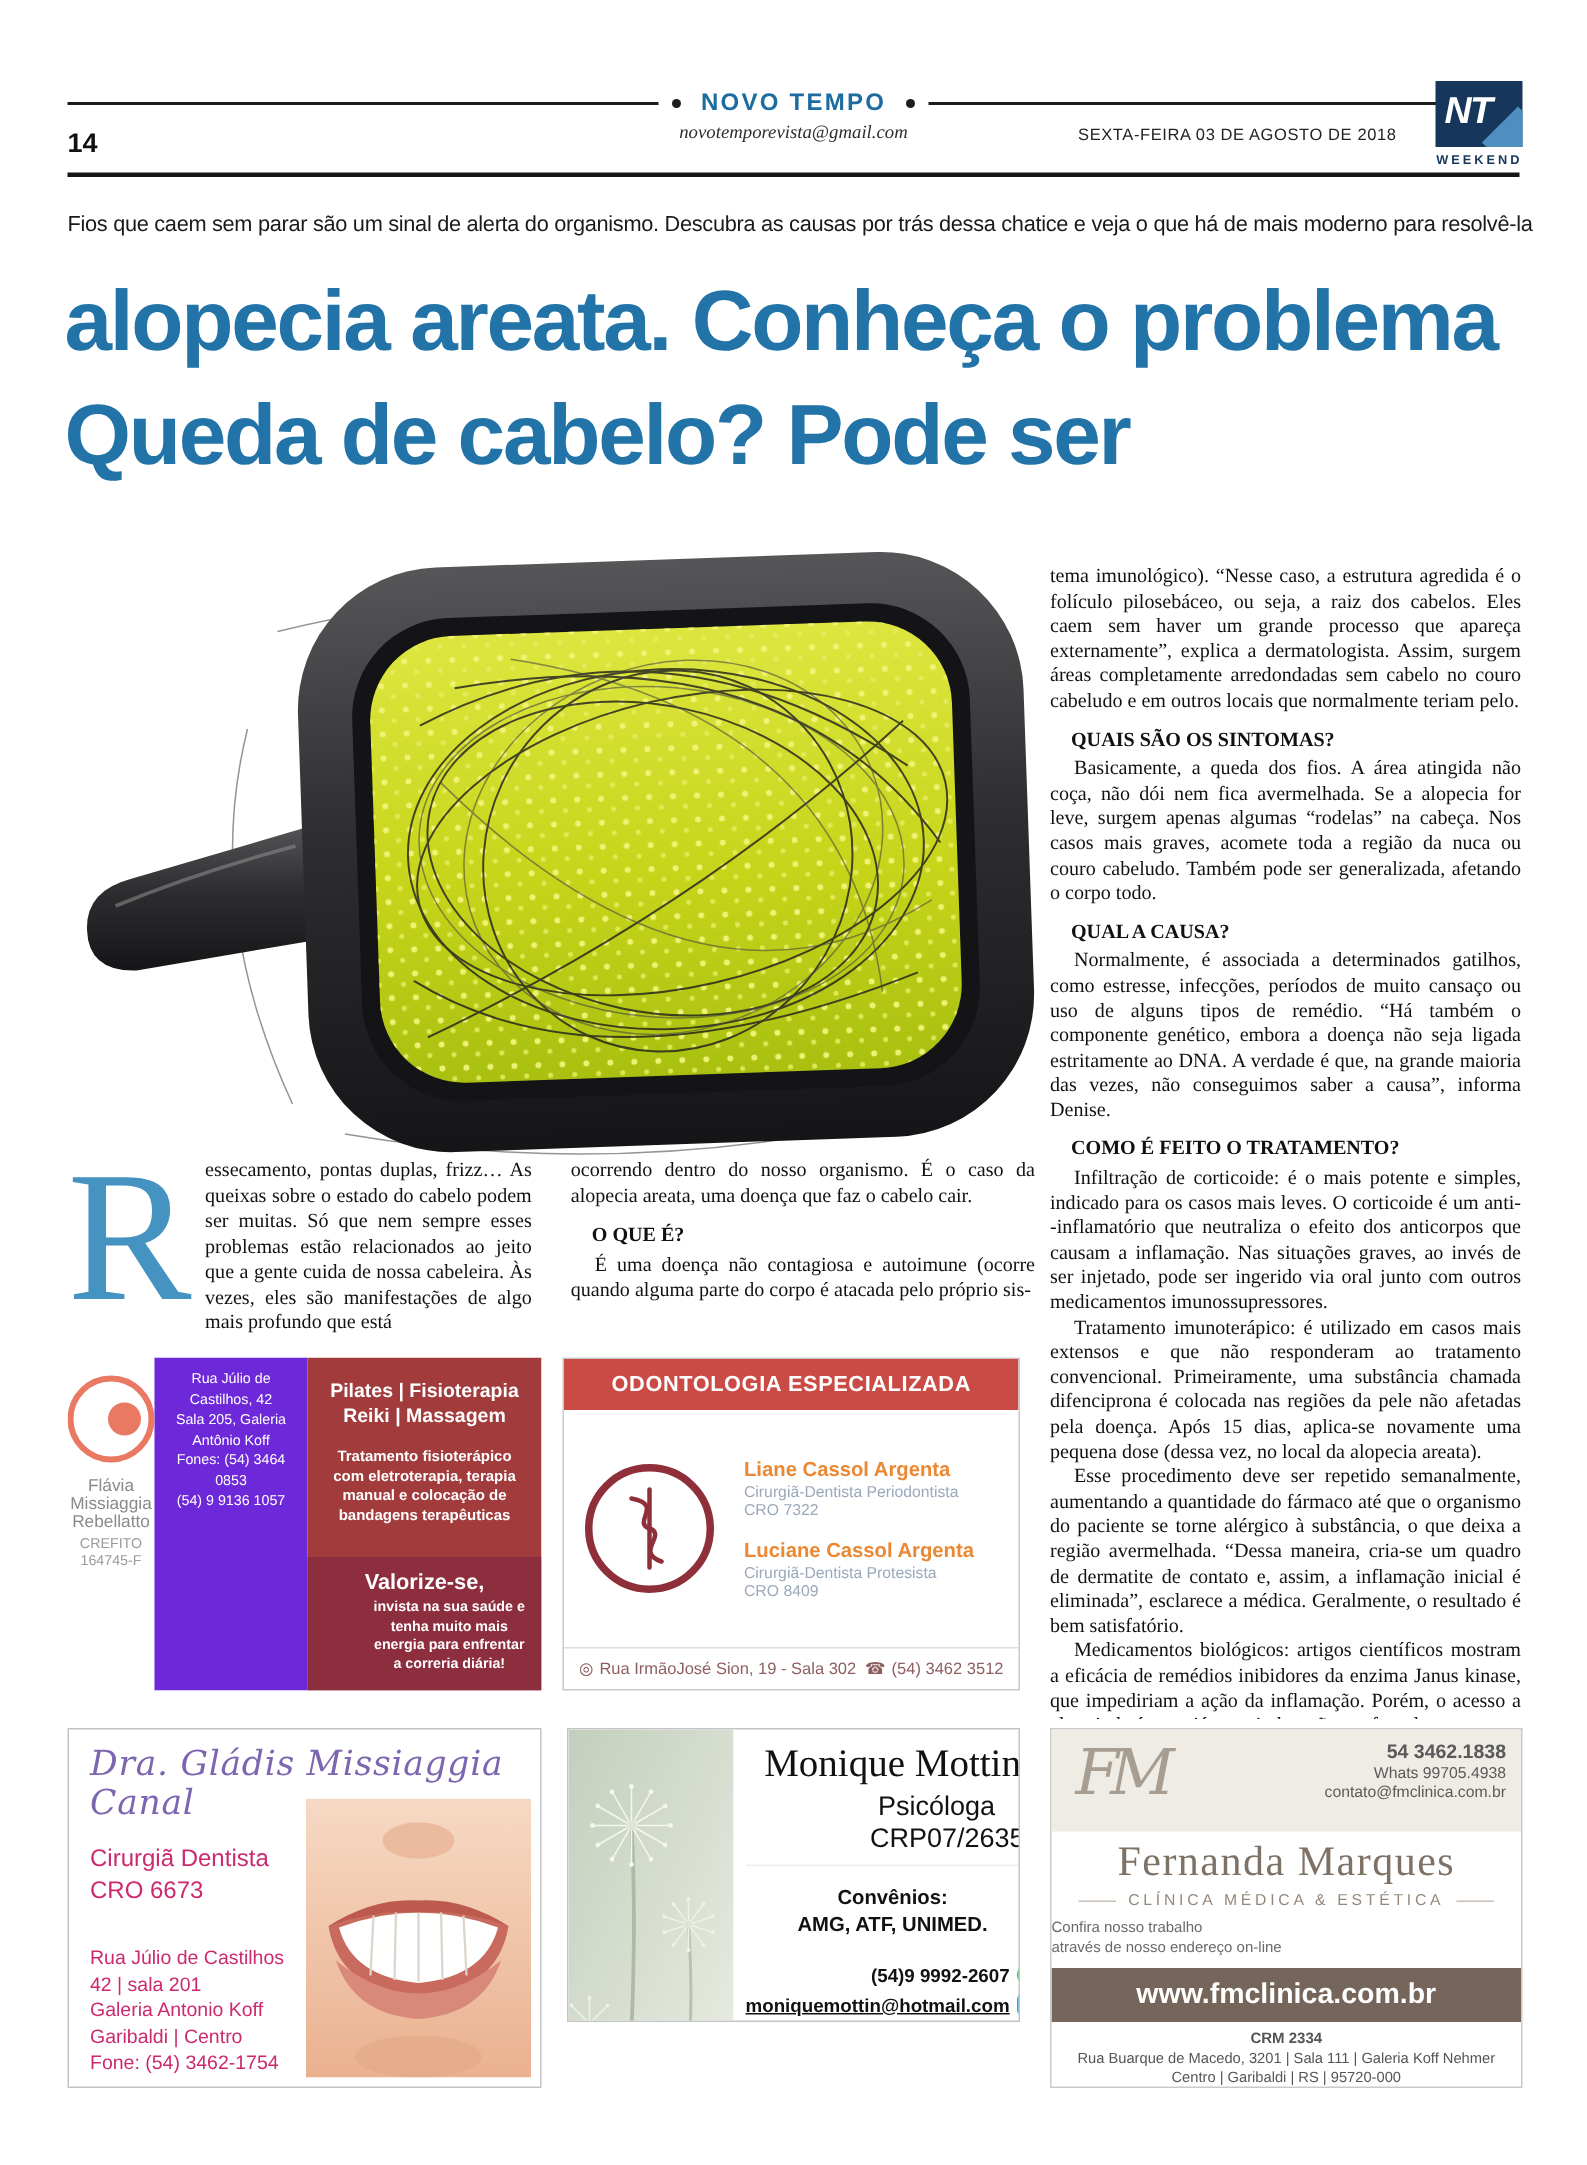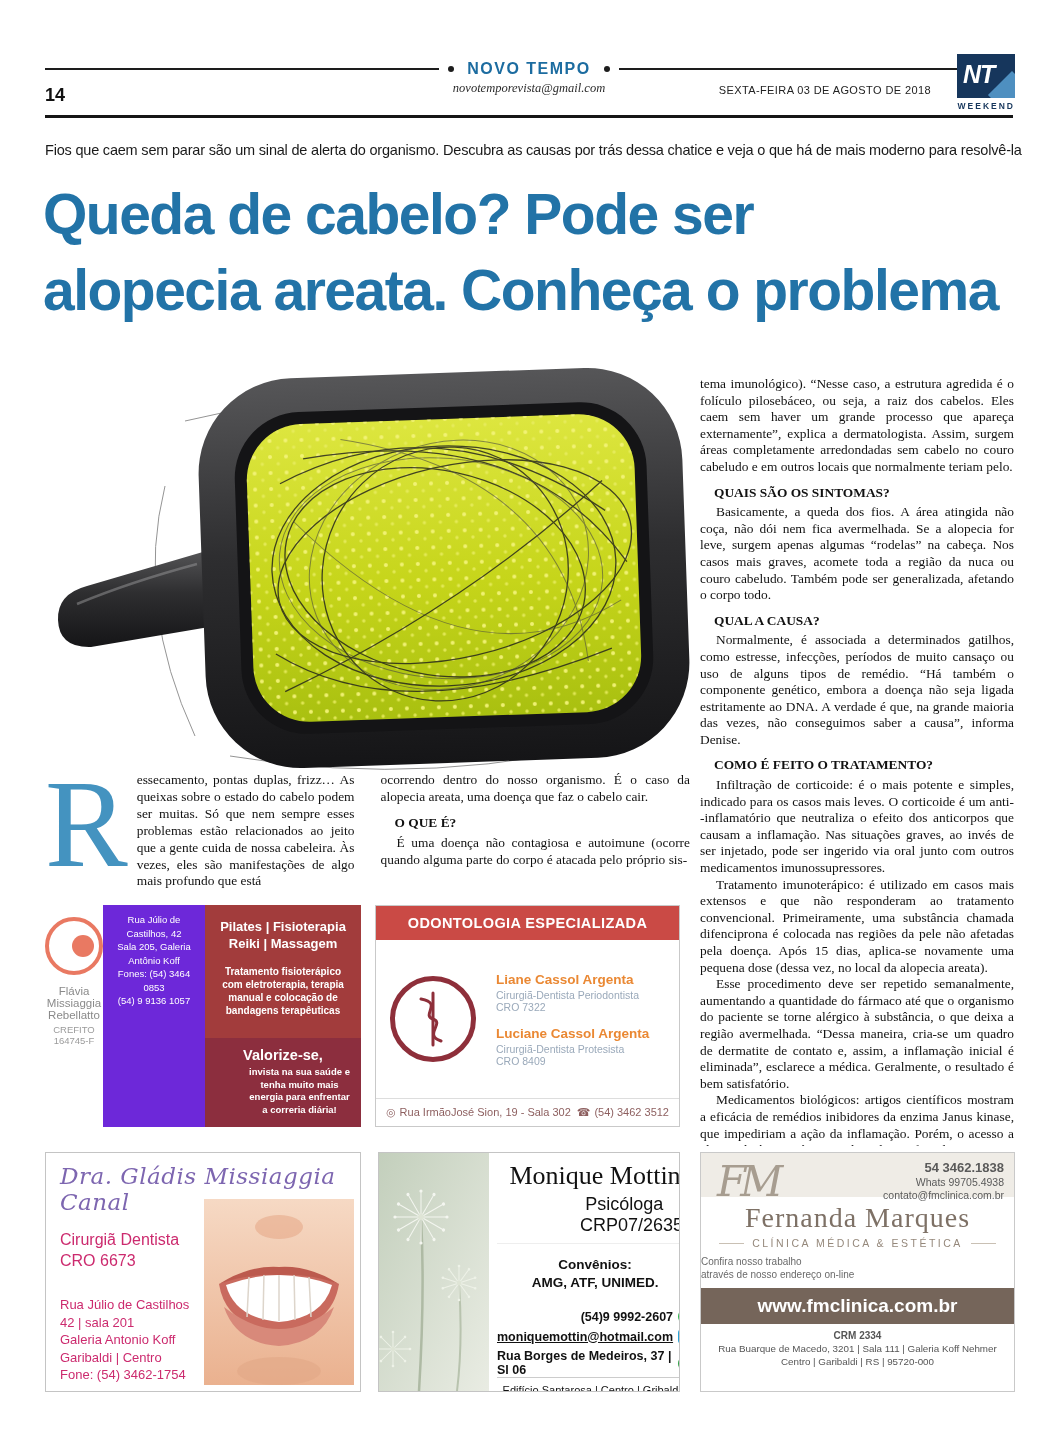--- a/index.html
+++ b/index.html
@@ -97,40 +97,40 @@
 
   
   .ad-gladis{ left:45px; top:1152px; width:316px; height:240px; border:1px solid #c4c4c4; }
   .gl-title{ font-family:"DejaVu Serif",serif; font-style:italic; color:#7d66b0; font-size:23px; padding:10px 0 0 14px; letter-spacing:.5px; }
   .gl-role{ color:#cc2a6e; font-size:16px; margin:16px 0 0 14px; }
   .gl-cro{ color:#cc2a6e; font-size:16px; margin:3px 0 0 14px; }
   .gl-addr{ color:#cc2a6e; font-size:13px; line-height:17.5px; margin:26px 0 0 14px; }
   .gl-photo{ position:absolute; right:6px; top:46px; width:150px; height:186px; }
 
   
-  .ad-monique{ left:378px; top:1152px; width:302px; height:240px; border:1px solid #c4c4c4; display:flex; }
+  .ad-monique{ left:378px; top:1152px; width:302px; height:196px; border:1px solid #c4c4c4; display:flex; }
   .mo-photo{ width:110px; flex-shrink:0; }
   .mo-body{ flex:1; display:flex; flex-direction:column; padding:8px 8px 0; }
   .mo-name{ font-family:"Liberation Serif",serif; font-size:26px; text-align:center; }
   .mo-role-row{ text-align:right; font-size:18px; margin-top:3px; padding-bottom:7px; border-bottom:1px solid #eee; }
   .mo-sep{ display:inline-block; margin:0 10px; }
   .mo-conv{ text-align:center; font-weight:bold; font-size:13.5px; margin-top:12px; line-height:18px; }
   .mo-contact{ margin-top:12px; }
   .mo-line{ display:flex; justify-content:flex-end; align-items:center; gap:5px; font-size:12.5px; font-weight:bold; margin-top:5px; }
   .mo-email-text{ text-decoration:underline; }
   .icon-circle{ width:15px; height:15px; border-radius:50%; color:#fff; font-size:9px; line-height:15px; text-align:center; flex-shrink:0;
     font-family:"Liberation Sans",sans-serif; font-weight:bold; }
   .ic-wa{ background:#2fb94d; }
   .ic-sk{ background:#27a3d8; border-radius:4px; }
   .ic-pin{ background:#2fa044; }
   .mo-foot{ margin-top:auto; border-top:1px solid #ccc; text-align:center; font-size:11px; padding:6px 0; }
 
   
   .ad-fernanda{ left:700px; top:1152px; width:315px; height:240px; border:1px solid #c9c9c9; }
-  .fm-top{ position:relative; height:44px; background:#efece6; }
+  .fm-top{ position:relative; height:68px; background:#efece6; }
   .fm-mono{ position:absolute; left:16px; top:4px; font-family:"DejaVu Serif",serif; font-style:italic;
     font-size:42px; color:#a79d90; letter-spacing:-6px; }
   .fm-contacts{ position:absolute; right:10px; top:7px; text-align:right; color:#5a5a5a; }
   .fm-phone{ font-size:13px; font-weight:bold; }
   .fm-whats{ font-size:10.5px; margin-top:1px; }
   .fm-mail{ font-size:10.5px; margin-top:1px; }
   .fm-name{ font-family:"Liberation Serif",serif; font-size:28px; color:#7e7166; text-align:center; margin-top:5px; letter-spacing:1px; }
   .fm-sub{ display:flex; align-items:center; gap:8px; margin:3px 18px 0; color:#95887b; }
   .fm-sub .line{ flex:1; height:1px; background:#c9c0b4; }
   .fm-sub-text{ font-size:10.5px; letter-spacing:2.5px; white-space:nowrap; }
@@ -163,22 +163,22 @@
       <div class="nt-box">
         <span class="nt-letters">NT</span>
         <span class="nt-slash"></span>
       </div>
       <div class="nt-sub">WEEKEND</div>
     </div>
   </header>
 
   <div class="deck">Fios que caem sem parar são um sinal de alerta do organismo. Descubra as causas por trás dessa chatice e veja o que há de mais moderno para resolvê-la</div>
   <h1 class="headline">
+    <div>alopecia areata. Conheça o problema</div>
     <div>Queda de cabelo? Pode ser</div>
-    <div>alopecia areata. Conheça o problema</div>
   </h1>
 
   <div class="brush">
     <svg viewBox="0 0 645 404" width="645" height="404">
       <defs>
         <linearGradient id="ghd" x1="0" y1="0" x2="0" y2="1">
           <stop offset="0" stop-color="#565658"></stop>
             <stop offset="0.45" stop-color="#2e2e30"></stop>
             <stop offset="1" stop-color="#151517"></stop>
         </linearGradient>

